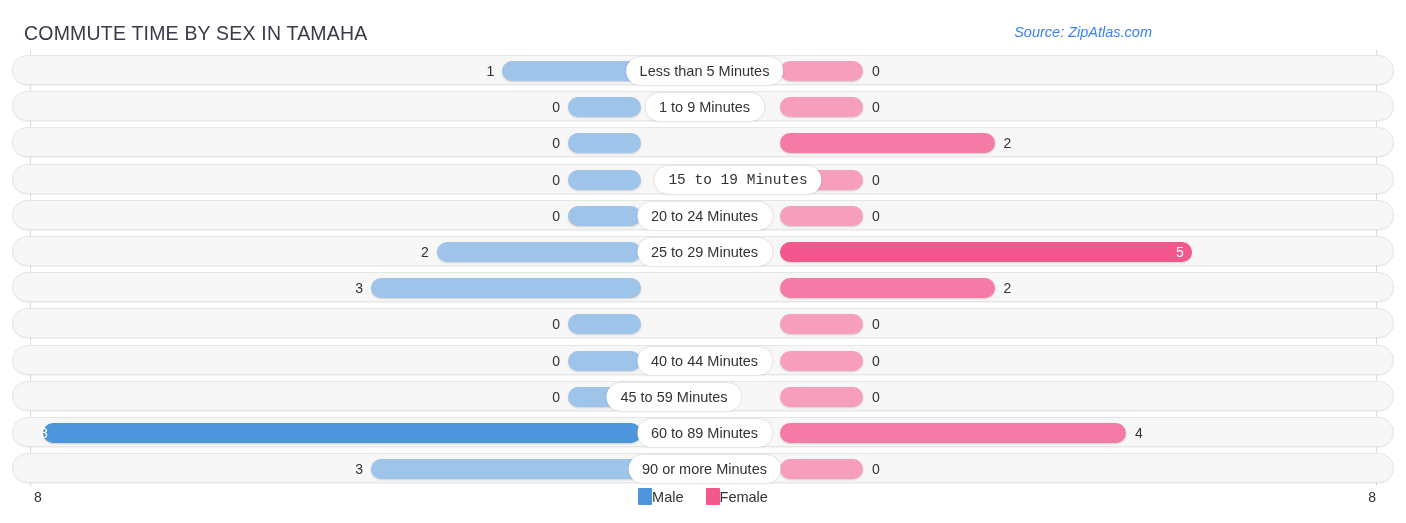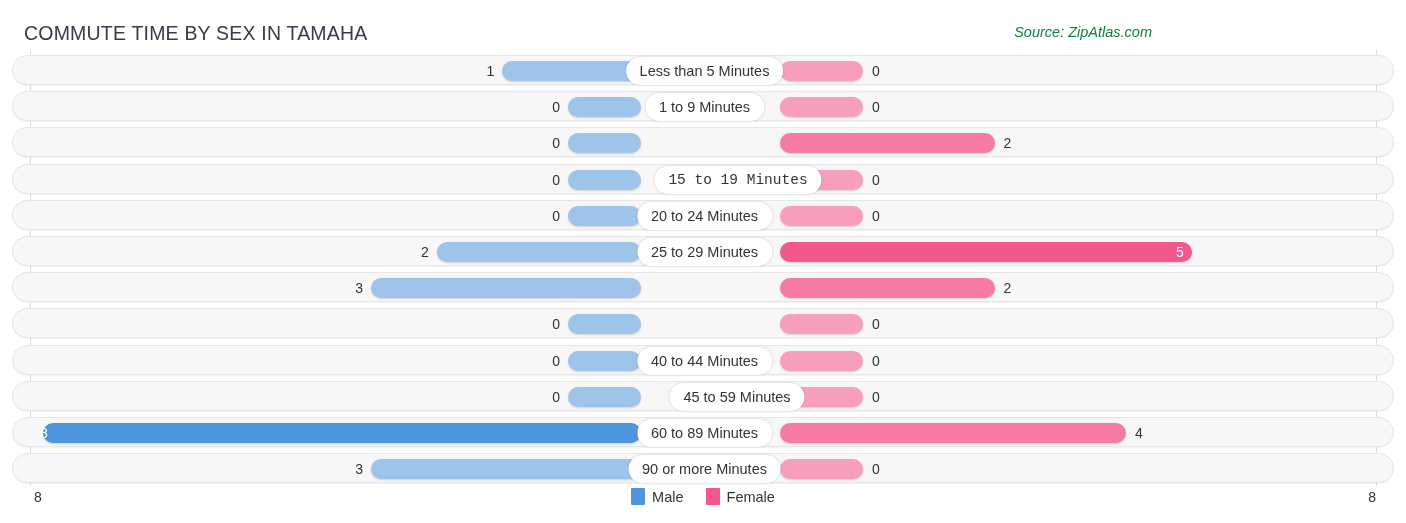--- a/index.html
+++ b/index.html
@@ -34,21 +34,21 @@
     letter-spacing: 0.2px;
     color: #3a3a4a;
     white-space: nowrap;
   }
   .source-note {
     position: absolute;
     right: 12px;
     top: 12px;
     font-size: 14.5px;
     font-style: italic;
-    color: #15803d;
+    color: #3b82f6;
     white-space: nowrap;
   }
 
   
   .plot {
     position: absolute;
     left: 0;
     top: 50px;
     width: 1406px;
     height: 436px;
@@ -147,21 +147,20 @@
     top: 2px;
     width: 1406px;
     display: flex;
     justify-content: center;
     align-items: center;
     gap: 22px;
   }
   .legend-item {
     display: flex;
     align-items: center;
-    gap: 7px;
   }
   .legend-swatch {
     width: 14px;
     height: 17px;
     border-radius: 1px;
     display: inline-block;
   }
   .legend-label {
     font-size: 14.5px;
     color: #333333;
@@ -236,21 +235,21 @@
       <div class="val left-side" style="left: 507px; width: 40px;">0</div>
       <div class="bar female" style="left: 767px; width: 83px;"></div>
       <div class="val right-side" style="left: 859px; width: 40px;">0</div>
       <div class="cat-pill" style="left: 691.5px; text-align: right;">40 to 44 Minutes</div>
     </div>
     <div class="row" style="top: 330.8px;">
       <div class="bar male" style="left: 555px; width: 73px;"></div>
       <div class="val left-side" style="left: 507px; width: 40px;">0</div>
       <div class="bar female" style="left: 767px; width: 83px;"></div>
       <div class="val right-side" style="left: 859px; width: 40px;">0</div>
-      <div class="cat-pill" style="left: 724px;">45 to 59 Minutes</div>
+      <div class="cat-pill" style="left: 661px;">45 to 59 Minutes</div>
     </div>
     <div class="row" style="top: 367px;">
       <div class="bar male max" style="left: 30px; width: 598px;"></div>
       <div class="val inside" style="left: 27px; width: 30px; text-align: left;">8</div>
       <div class="bar female mid" style="left: 767px; width: 346px;"></div>
       <div class="val right-side" style="left: 1122px; width: 40px;">4</div>
       <div class="cat-pill" style="left: 691.5px;">60 to 89 Minutes</div>
     </div>
     <div class="row" style="top: 403.2px;">
       <div class="bar male" style="left: 358.125px; width: 269.875px;"></div>

